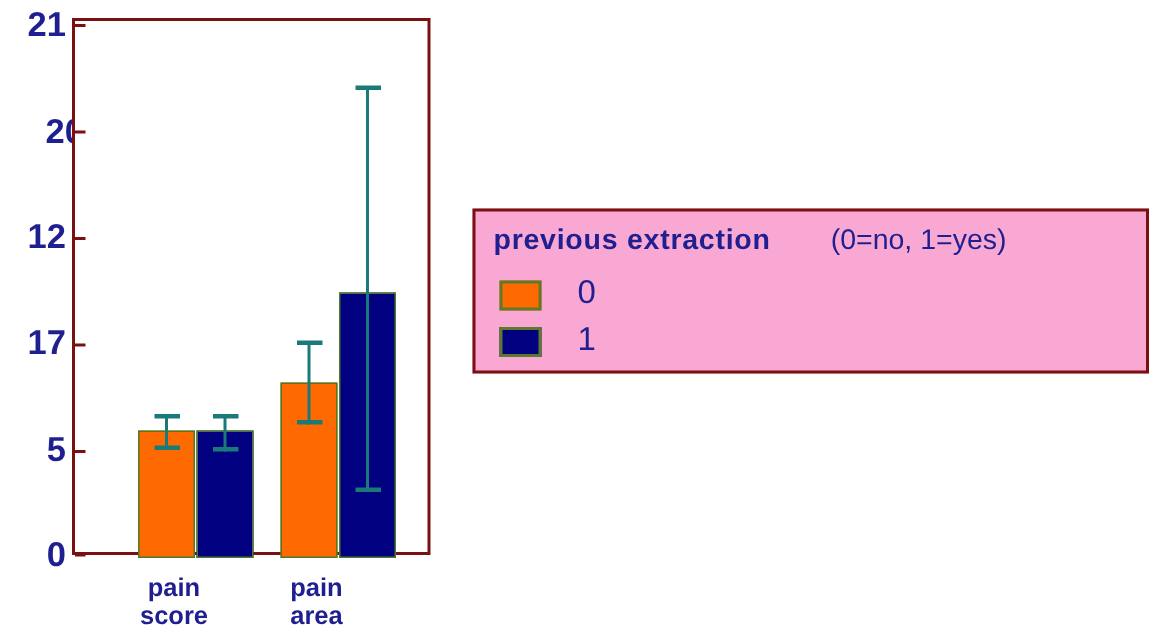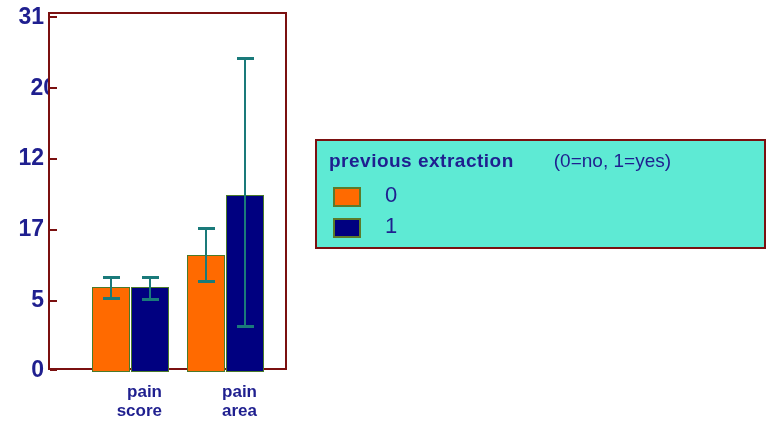--- a/index.html
+++ b/index.html
@@ -66,36 +66,36 @@
     left:50%;
     width:17px;
     margin-left:-8.5px;
     height:3px;
     background:#1A7A7A;
   }
 
   
   .xlabel{
     position:absolute;
-    text-align:right;
+    text-align:center;
     color:#1F1F8F;
     font-size:17px;
     font-weight:bold;
     line-height:19px;
     white-space:pre-line;
   }
 
   
   .legend-box{
     position:absolute;
     left:315px;top:139px;
     width:451px;height:110px;
     border:2px solid #7B1010;
     box-sizing:border-box;
-    background:#5eead4;
+    background:#f9a8d4;
   }
   .legend-title-row{
     position:absolute;
     left:12px;top:9px;
     width:430px;
     height:26px;
     white-space:nowrap;
   }
   .legend-title{
     color:#1F1F8F;
@@ -130,21 +130,21 @@
     font-size:22px;
     font-weight:normal;
     line-height:28px;
   }
 </style>
 </head>
 <body>
 
 <div id="root">
 
-  <div class="ytick-label" style="left:0px;top:5px;width:44px;">31</div>
+  <div class="ytick-label" style="left:0px;top:5px;width:44px;">21</div>
   <div class="ytick-label" style="left:0px;top:76px;width:44px;margin-left:12px;">20</div>
   <div class="ytick-label" style="left:0px;top:146px;width:44px;">12</div>
   <div class="ytick-label" style="left:0px;top:217px;width:44px;">17</div>
   <div class="ytick-label" style="left:0px;top:288px;width:44px;">5</div>
   <div class="ytick-label" style="left:0px;top:358px;width:44px;">0</div>
 
   <div class="plot-frame">
     <div class="plot-inner">
 
       <div class="ytick" style="top:2px;"></div>

